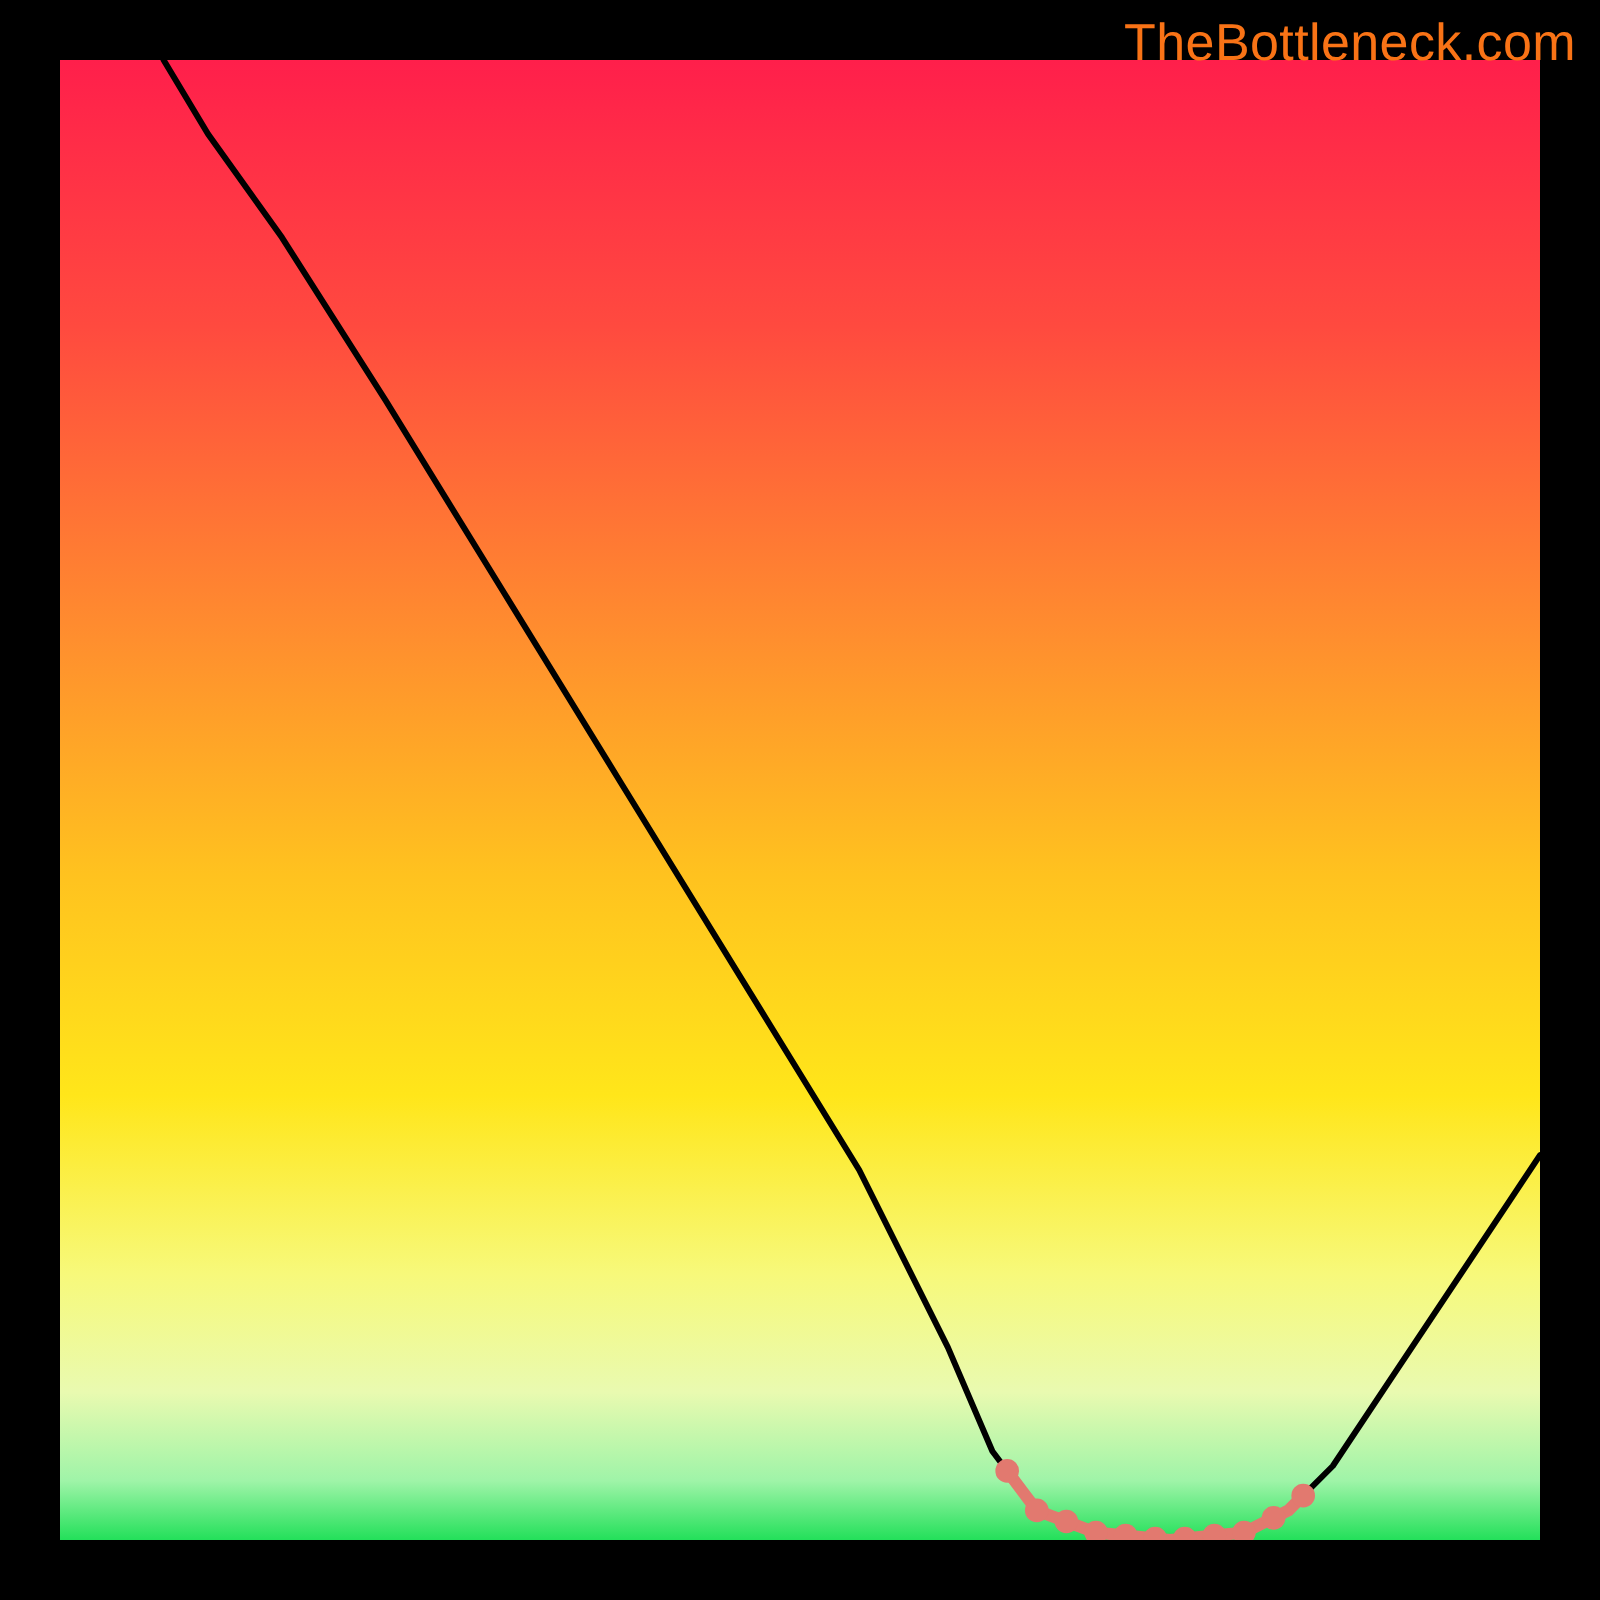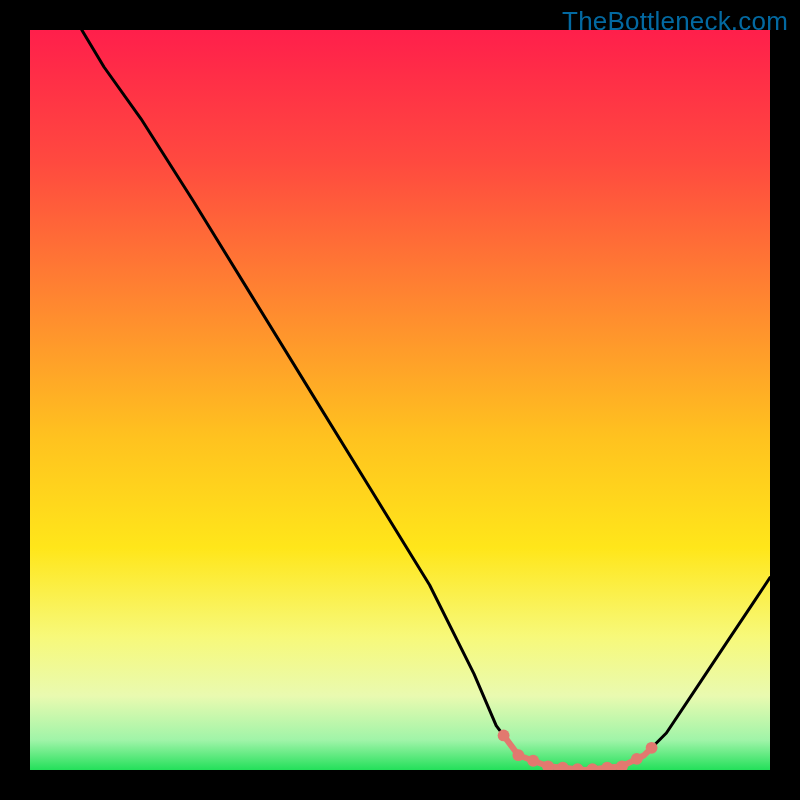--- a/index.html
+++ b/index.html
@@ -14,21 +14,21 @@
   .frame {
     position: relative;
     width: 800px;
     height: 800px;
     background: #000;
   }
   .watermark {
     position: absolute;
     top: 6px;
     right: 12px;
-    color: #0369a1;
+    color: #f97316;
     font-size: 26px;
     font-weight: 500;
     letter-spacing: 0.2px;
     z-index: 5;
     user-select: none;
   }
   svg.plot {
     position: absolute;
     left: 30px;
     top: 30px;

